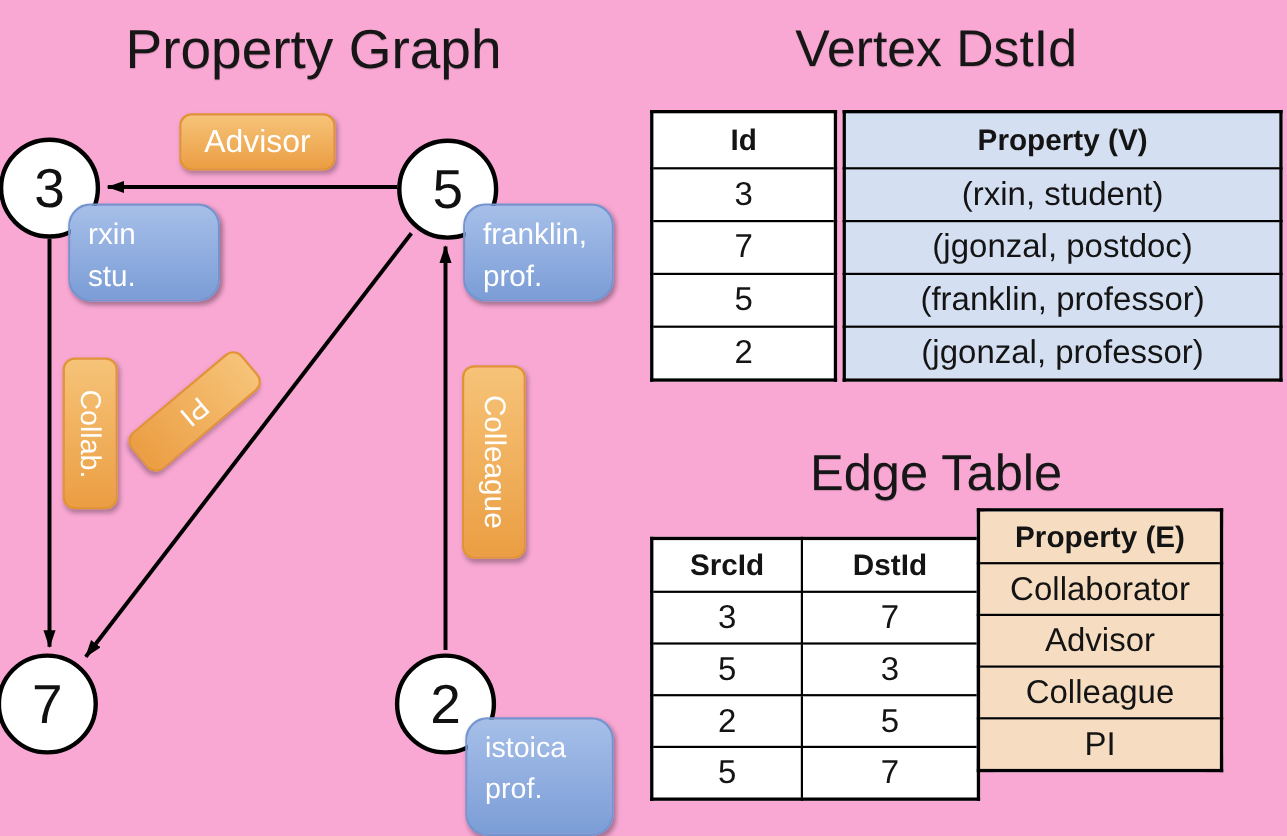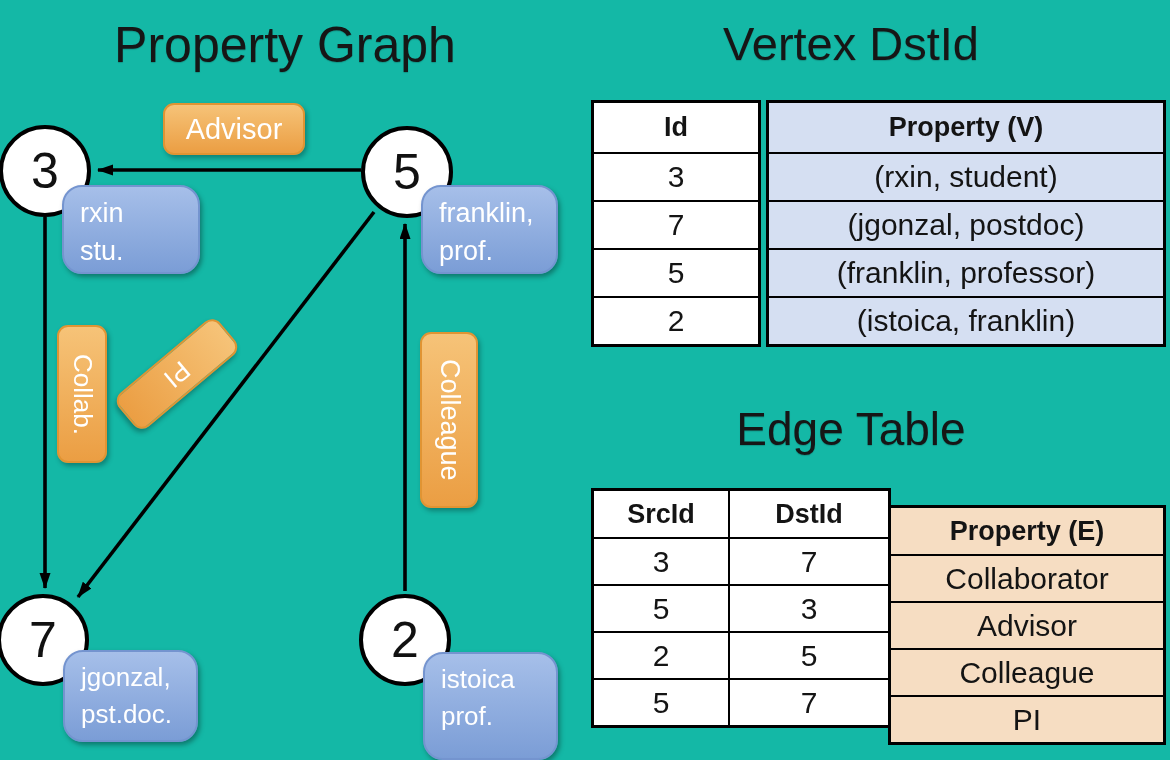--- a/index.html
+++ b/index.html
@@ -1,17 +1,17 @@
 <!DOCTYPE html>
 <html><head>
 <meta charset="utf-8">
 <style>
   html,body{margin:0;padding:0;background:#fff;}
   .stage{
-    position:relative;width:1170px;height:760px;background:#14b8a6;overflow:hidden;
+    position:relative;width:1170px;height:760px;background:#f9a8d4;overflow:hidden;
     font-family:"Liberation Sans",sans-serif;color:#141414;
   }
   .title{
     position:absolute;text-align:center;font-weight:normal;margin:0;
     color:#161616;letter-spacing:0px;text-shadow:0 1px 1px rgba(0,0,0,0.18);
     white-space:nowrap;
   }
   .title-graph{left:0;top:16;width:570px;font-size:50px;top:16px;}
   .title-vertex{left:591px;top:16px;width:520px;font-size:47px;}
   .title-edge{left:591px;top:402px;width:520px;font-size:46px;}
@@ -69,21 +69,21 @@
   .vt-id th{height:49px;}
   .vt-id td{height:46px;font-size:33px;}
   .vt-prop{left:766px;top:100px;width:400px;}
   .vt-prop th{height:49px;background:#d5dff2;}
   .vt-prop td{height:46px;background:#d5dff2;}
   .et-ids{left:591px;top:488px;width:292px;}
   .et-ids th{height:46px;}
   .et-ids td{height:45px;font-size:33px;}
   .et-ids .c1{width:134px;}
   .et-ids .c2{width:158px;}
-  .et-prop{left:888px;top:505px;width:278px;border-radius:17px;}
+  .et-prop{left:888px;top:462px;width:224px;border-radius:17px;}
   .et-prop th{height:46px;background:#f6ddc2;}
   .et-prop td{height:45px;background:#f6ddc2;margin-top:34px;}
 </style>
 </head>
 <body>
 
 <div class="stage">
 
   <h1 class="title title-graph">Property Graph</h1>
   <h1 class="title title-vertex">Vertex DstId</h1>
@@ -115,24 +115,20 @@
   </div>
 
   <div class="vprop vprop-rxin">
     <div>rxin</div>
     <div>stu.</div>
   </div>
   <div class="vprop vprop-franklin">
     <div>franklin,</div>
     <div>prof.</div>
   </div>
-  <div class="vprop vprop-jgonzal">
-    <div>jgonzal,</div>
-    <div>pst.doc.</div>
-  </div>
   <div class="vprop vprop-istoica">
     <div>istoica</div>
     <div>prof.</div>
   </div>
 
   <div class="eprop eprop-advisor">Advisor</div>
   <div class="eprop eprop-collab vtext">Collab.</div>
   <div class="eprop eprop-pi vtext">PI</div>
   <div class="eprop eprop-colleague vtext">Colleague</div>
 
@@ -164,21 +160,21 @@
     <tr>
           <td>(rxin, student)</td>
         </tr>
     <tr>
           <td>(jgonzal, postdoc)</td>
         </tr>
     <tr>
           <td>(franklin, professor)</td>
         </tr>
     <tr>
-          <td>(istoica, franklin)</td>
+          <td>(jgonzal, professor)</td>
         </tr>
   </tbody>
     </table>
 
   <table class="t et-ids">
     <tbody>
         <tr>
       <th class="c1">SrcId</th>
       <th class="c2">DstId</th>
     </tr>

